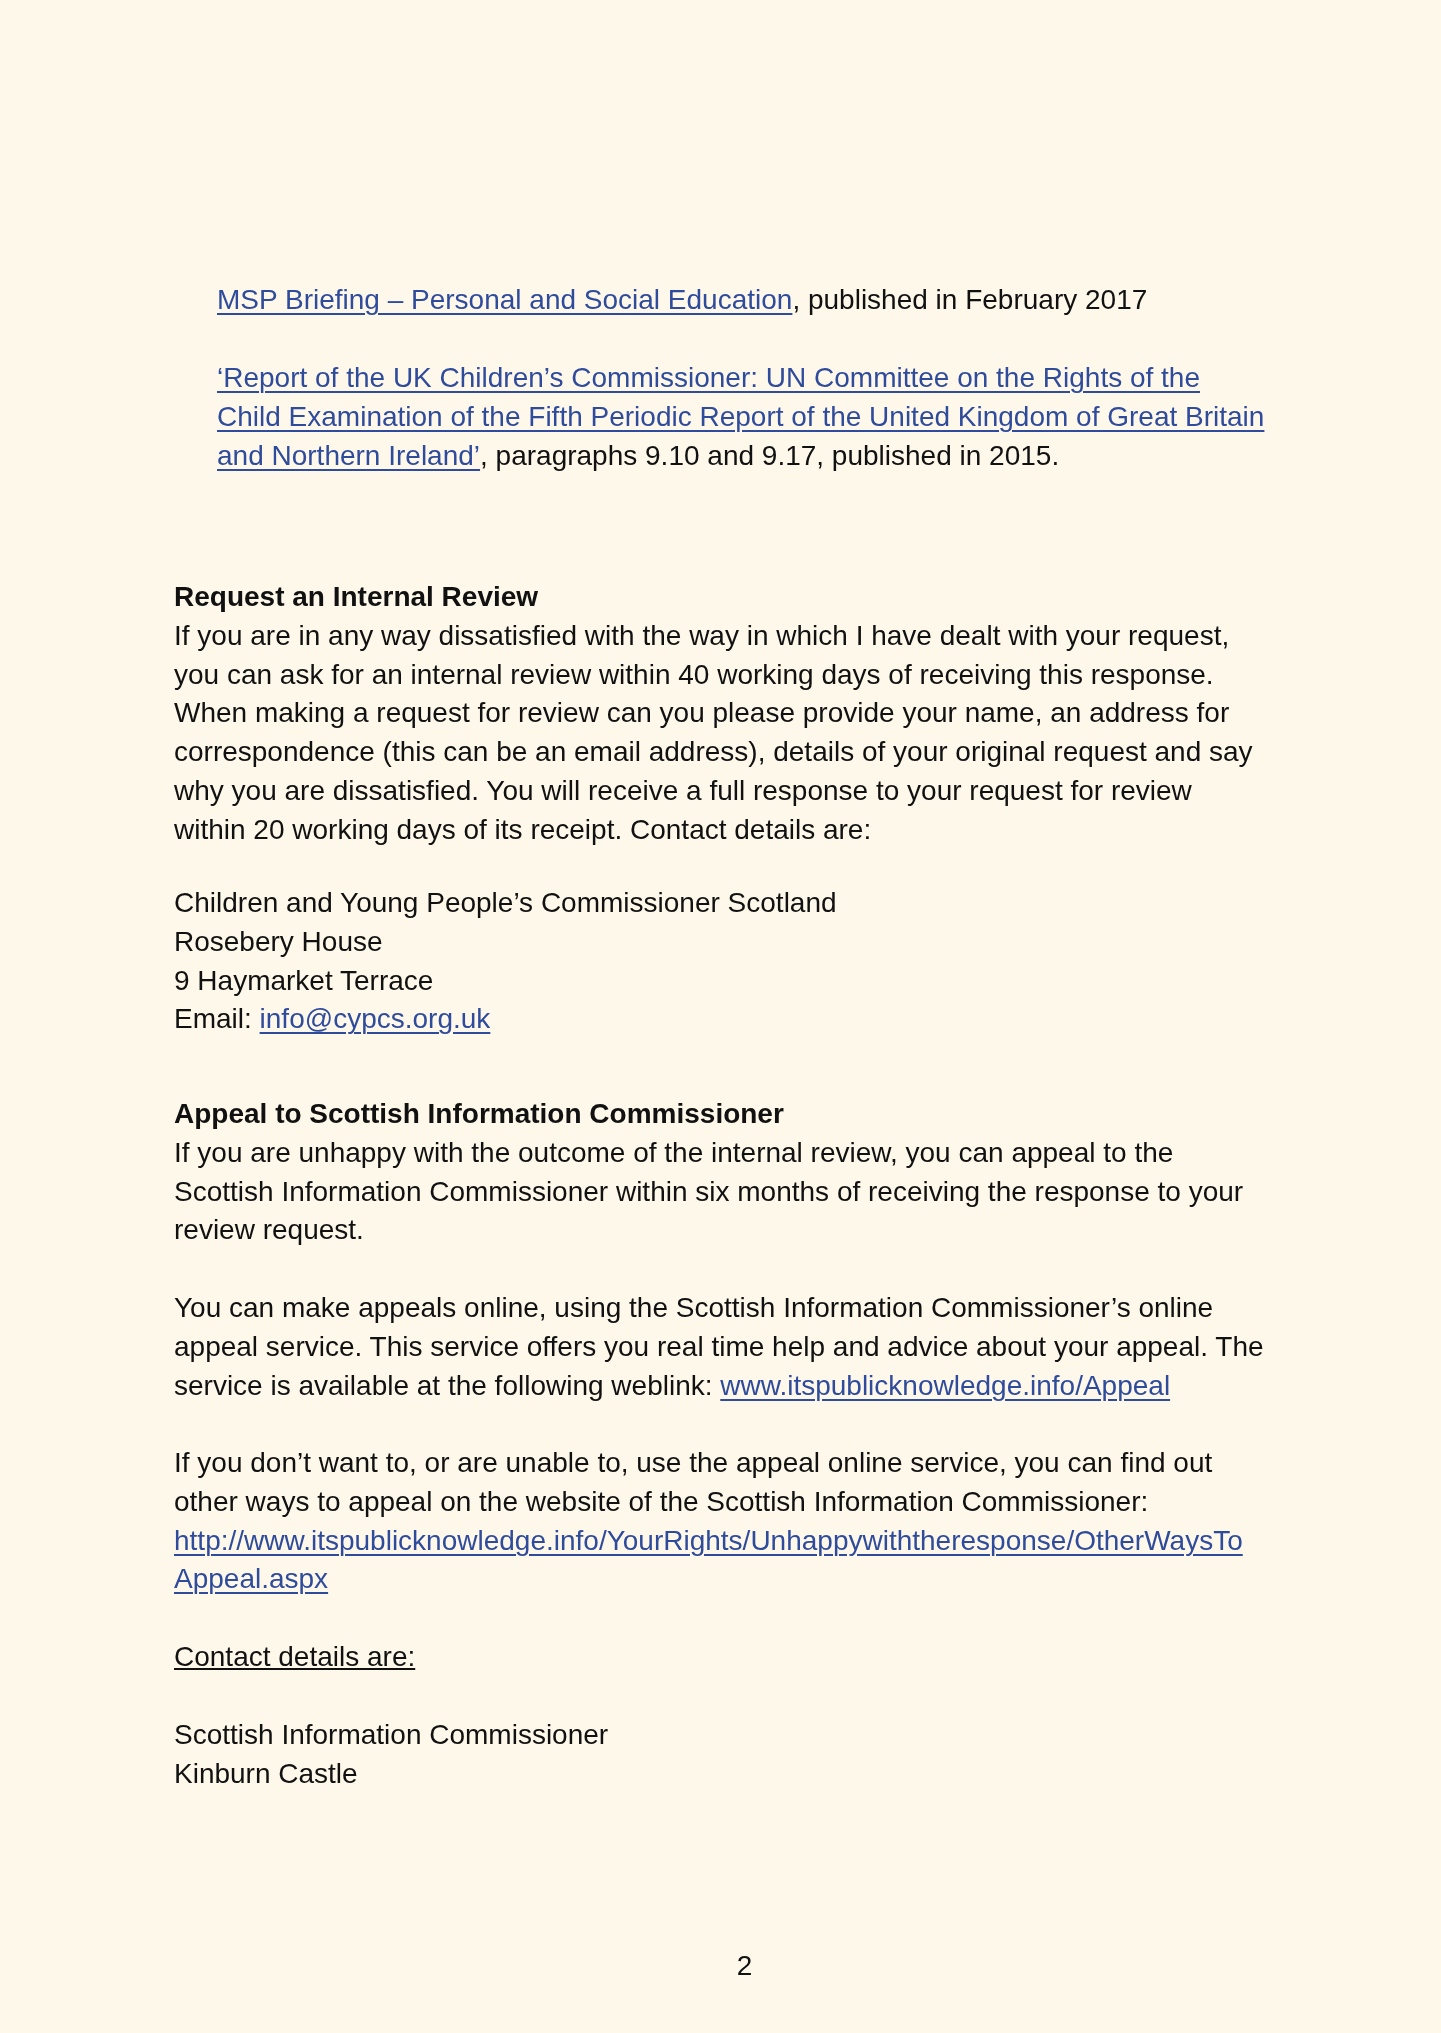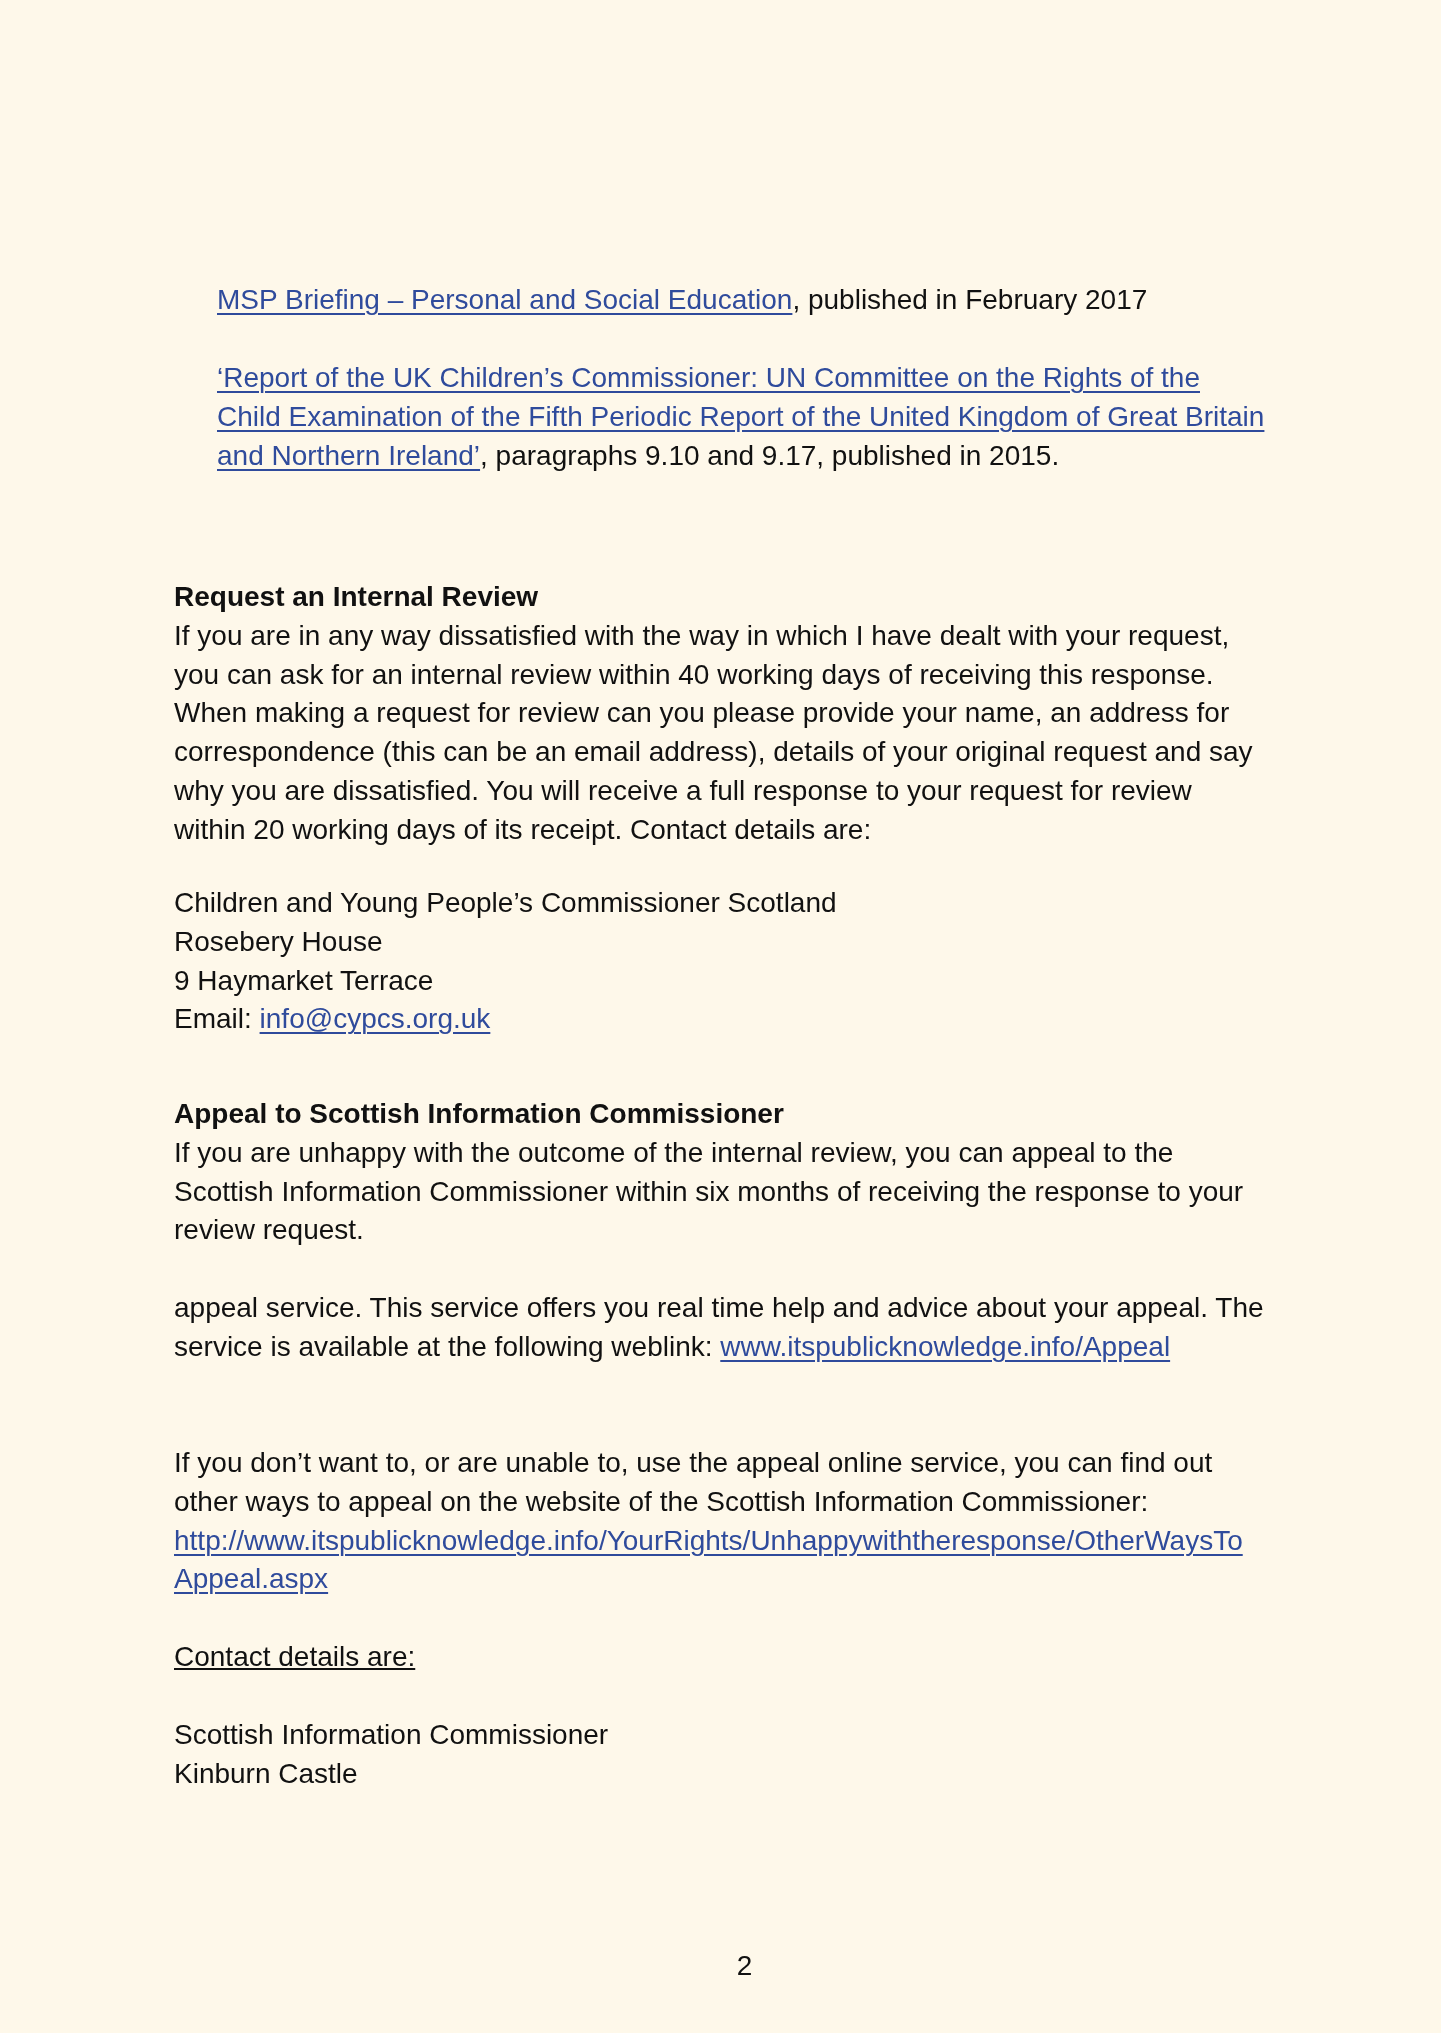--- a/index.html
+++ b/index.html
@@ -50,20 +50,21 @@
   </div>
 
   <div class="p body" style="top:1095px;">
     <span class="line h">Appeal to Scottish Information Commissioner</span>
     <span class="line">If you are unhappy with the outcome of the internal review, you can appeal to the</span>
     <span class="line">Scottish Information Commissioner within six months of receiving the response to your</span>
     <span class="line">review request.</span>
   </div>
 
   <div class="p body" style="top:1289px;">
+    <span class="line">You can make appeals online, using the Scottish Information Commissioner’s online</span>
     <span class="line">appeal service. This service offers you real time help and advice about your appeal. The</span>
     <span class="line"><span>service is available at the following weblink: </span><a>www.itspublicknowledge.info/Appeal</a></span>
   </div>
 
   <div class="p body" style="top:1444px;">
     <span class="line">If you don’t want to, or are unable to, use the appeal online service, you can find out</span>
     <span class="line">other ways to appeal on the website of the Scottish Information Commissioner:</span>
     <a class="line">http://www.itspublicknowledge.info/YourRights/Unhappywiththeresponse/OtherWaysTo</a>
     <a class="line">Appeal.aspx</a>
   </div>

